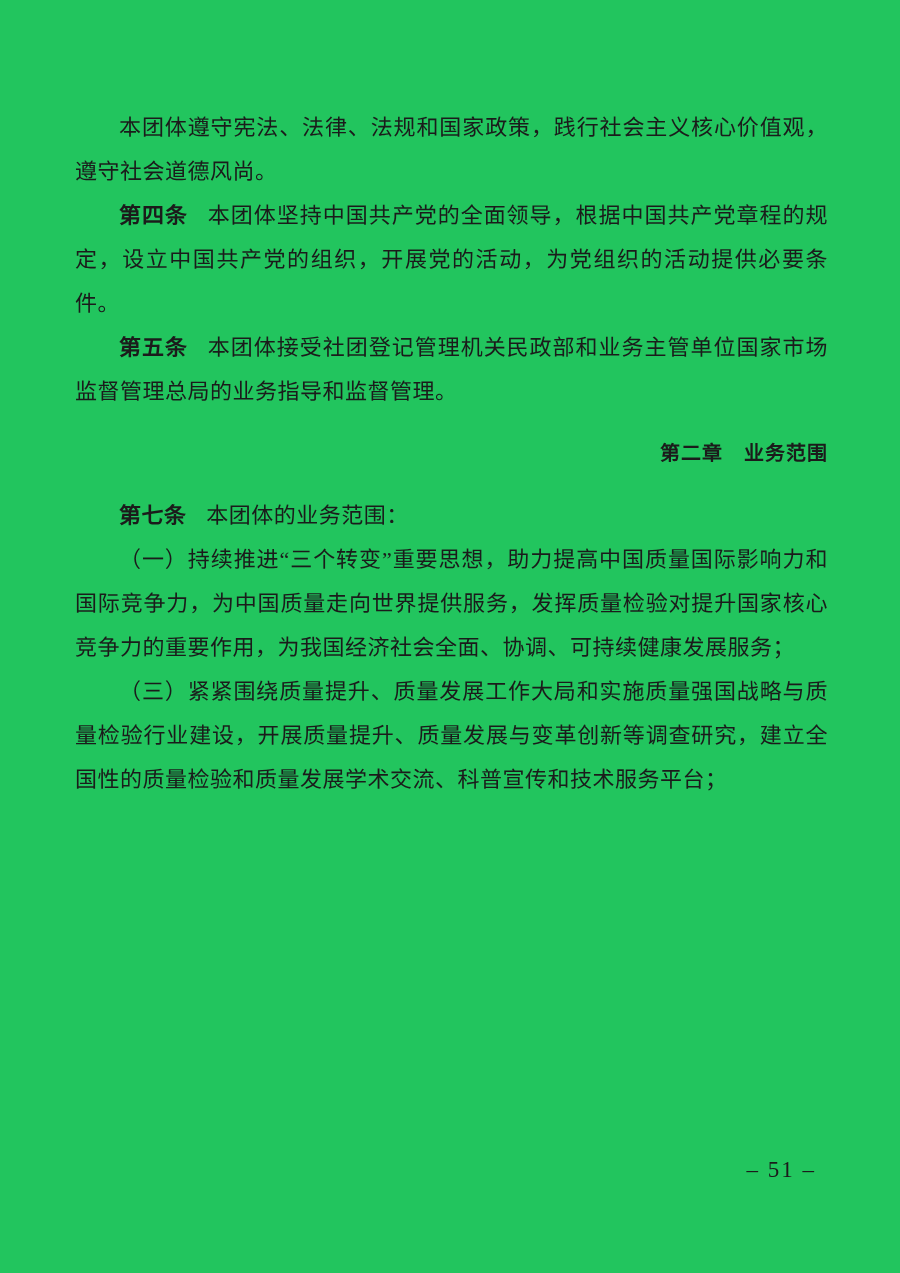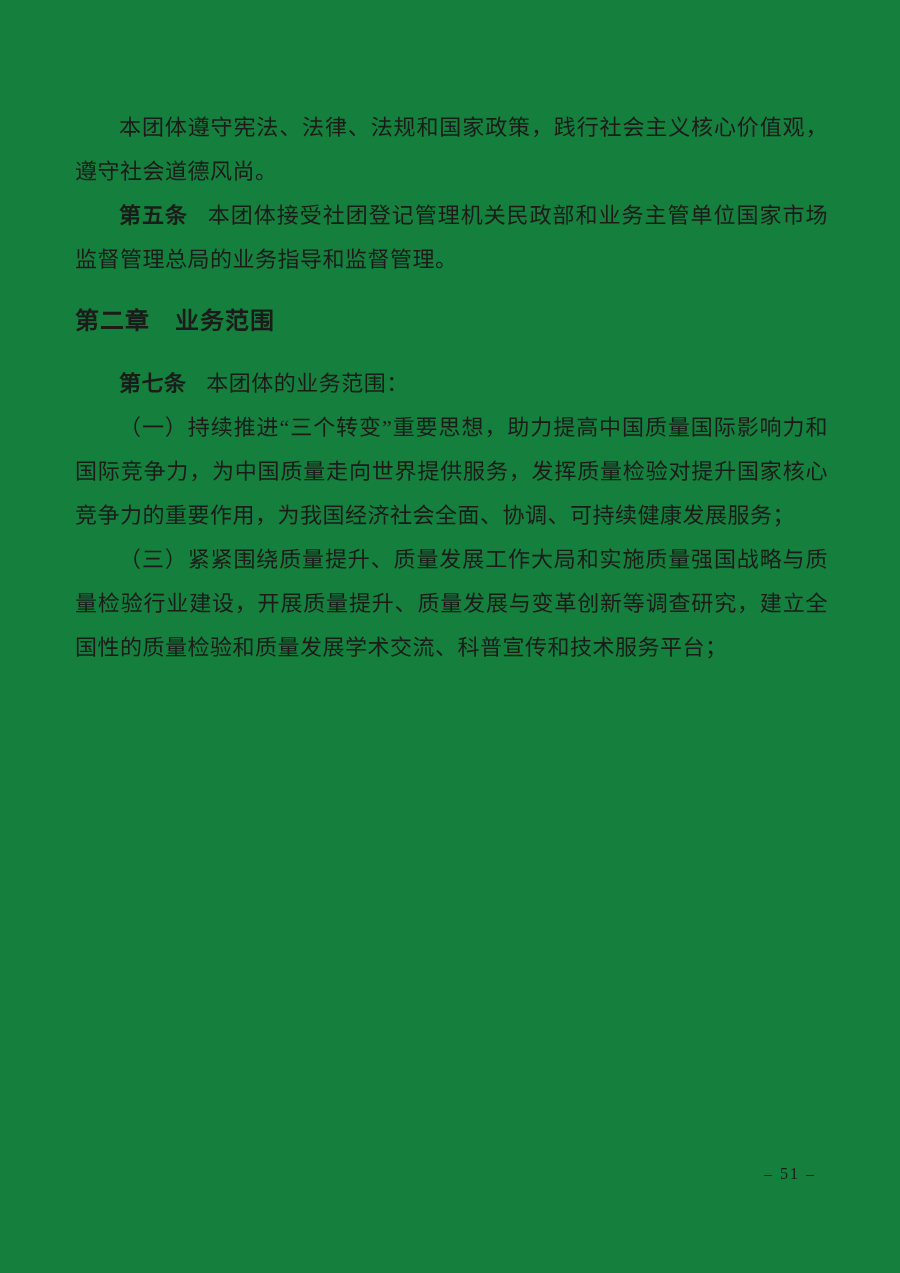--- a/index.html
+++ b/index.html
@@ -2,21 +2,21 @@
 <html lang="zh-CN"><head>
 <meta charset="utf-8">
 <style>
   * { margin: 0; padding: 0; box-sizing: border-box; }
   html, body { background: #ffffff; }
   .page {
     position: relative;
     width: 900px;
     height: 1273px;
     margin: 0 auto;
-    background: #15803d;
+    background: #22c55e;
     color: #1b1b1b;
     font-family: "Liberation Serif", "DejaVu Serif", serif;
     overflow: hidden;
   }
   .body-text {
     position: absolute;
     left: 75px;
     top: 106px;
     width: 753px;
     font-size: 22px;
@@ -25,46 +25,47 @@
     text-align: justify;
   }
   .para { text-indent: 2em; }
   .lead {
     font-weight: bold;
     font-family: "Liberation Sans", "DejaVu Sans", sans-serif;
     margin-right: 0.9em;
   }
   .chapter {
     text-indent: 0;
-    text-align: left;
+    text-align: right;
     font-weight: bold;
     font-family: "Liberation Sans", "DejaVu Sans", sans-serif;
-    font-size: 24px;
+    font-size: 20px;
     line-height: 46px;
     letter-spacing: 1px;
     margin: 16px 0 18px 0;
   }
   .page-number {
     position: absolute;
     right: 84px;
     bottom: 90px;
-    font-size: 16px;
+    font-size: 23px;
     letter-spacing: 2px;
     color: #1b1b1b;
     font-family: "Liberation Serif", "DejaVu Serif", serif;
   }
 </style>
 </head>
 <body>
 
 <div class="page">
   <main class="body-text">
 
     <p class="para"><span>本团体遵守宪法、法律、法规和国家政策，践行社会主义核心价值观，遵守社会道德风尚。</span></p>
 
+    <p class="para"><span class="lead">第四条</span><span>本团体坚持中国共产党的全面领导，根据中国共产党章程的规定，设立中国共产党的组织，开展党的活动，为党组织的活动提供必要条件。</span></p>
 
     <p class="para"><span class="lead">第五条</span><span>本团体接受社团登记管理机关民政部和业务主管单位国家市场监督管理总局的业务指导和监督管理。</span></p>
 
 
     <h2 class="chapter">第二章　业务范围</h2>
 
     <p class="para"><span class="lead">第七条</span><span>本团体的业务范围：</span></p>
 
     <p class="para"><span>（一）持续推进“三个转变”重要思想，助力提高中国质量国际影响力和国际竞争力，为中国质量走向世界提供服务，发挥质量检验对提升国家核心竞争力的重要作用，为我国经济社会全面、协调、可持续健康发展服务；</span></p>
 

